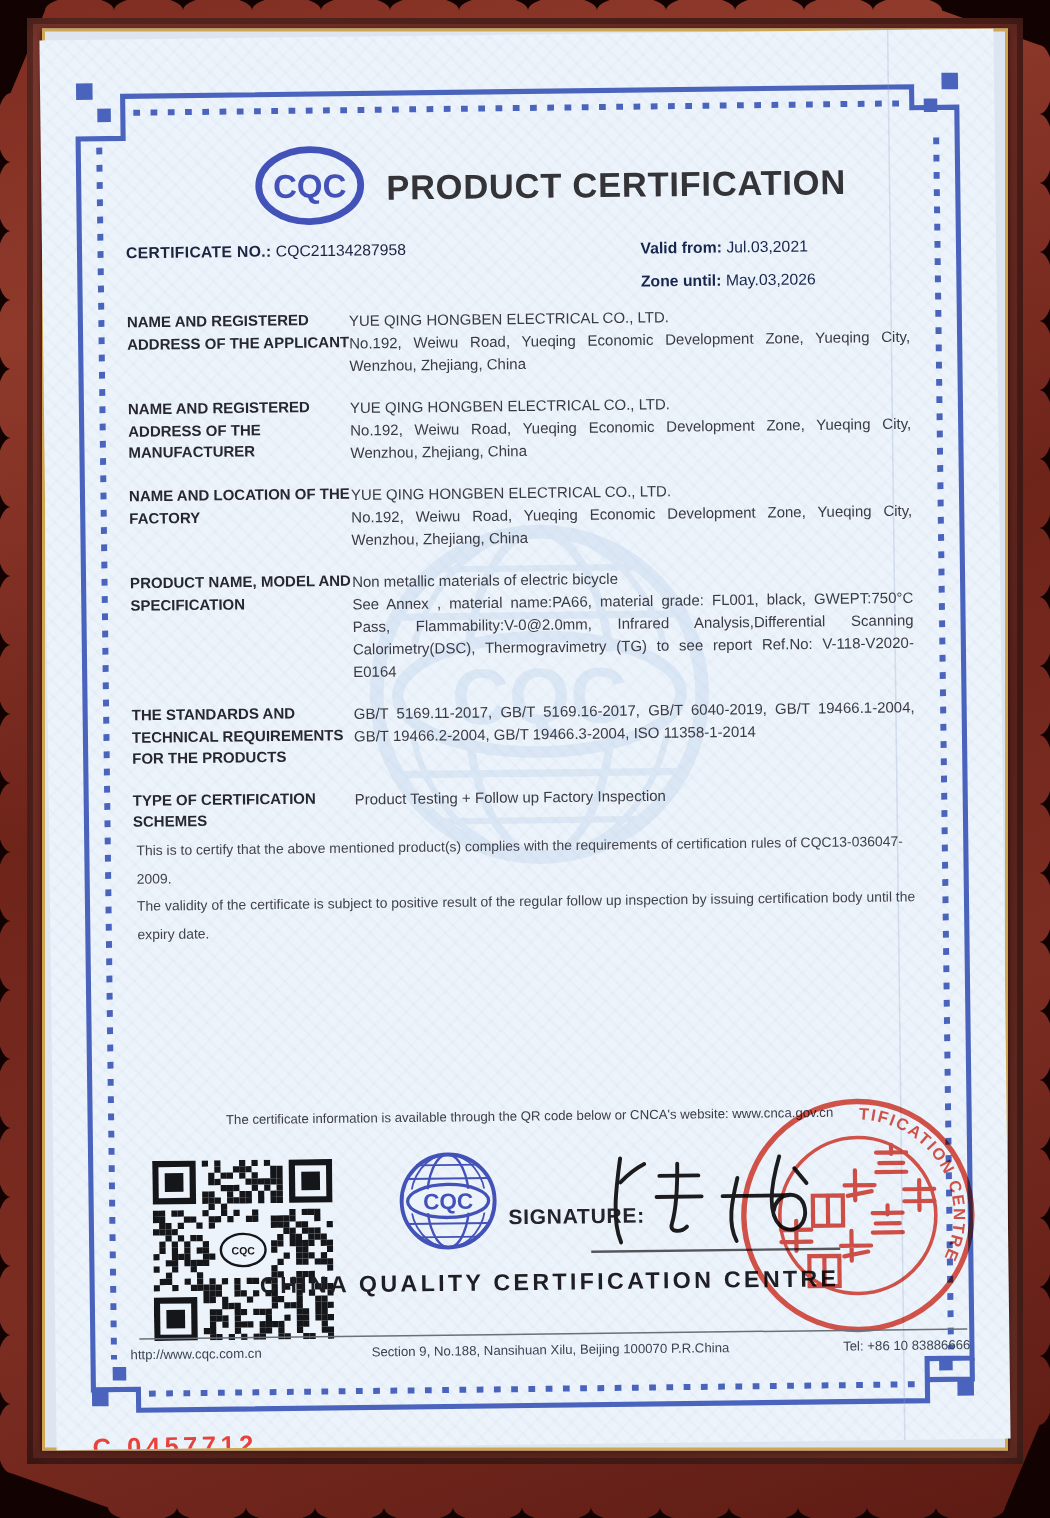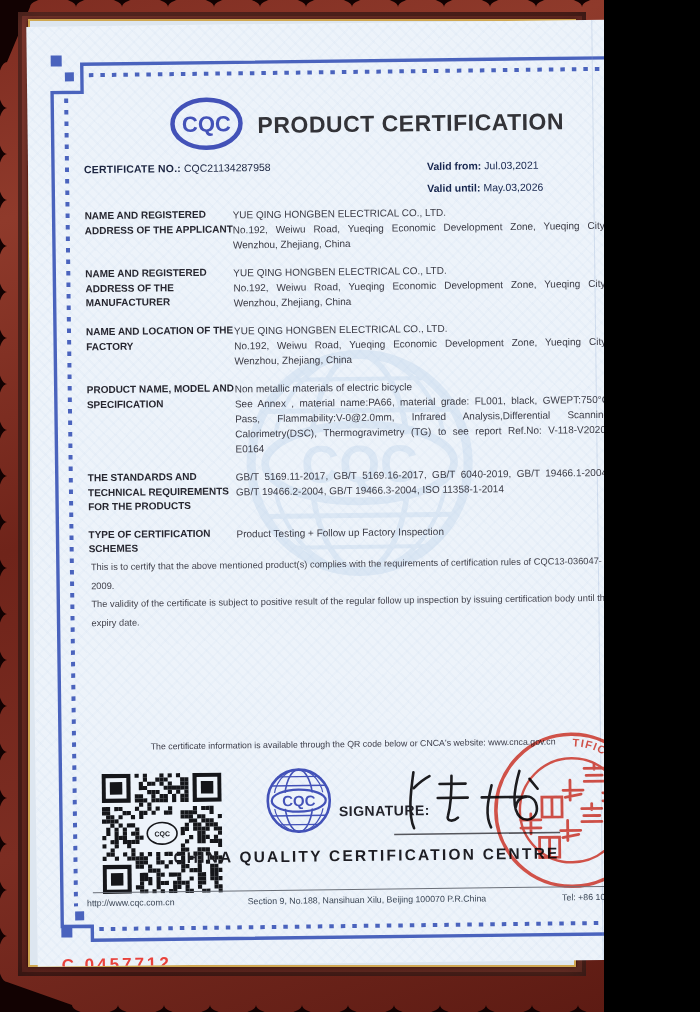--- a/index.html
+++ b/index.html
@@ -1,16 +1,16 @@
 <!DOCTYPE html>
 <html><head>
 <meta charset="utf-8">
 <style>
   html,body{margin:0;padding:0;background:#000;}
-  .stage{position:relative;width:604px;height:1012px;overflow:hidden;
+  .stage{position:relative;width:700px;height:1012px;overflow:hidden;
          background:linear-gradient(160deg,#7e2c21 0%,#8f3a2b 18%,#6f241a 45%,#7c2d22 70%,#5d1b13 100%);
          font-family:"Liberation Sans",sans-serif;}
   .wave-frame{position:absolute;left:0;top:0;z-index:1;pointer-events:none;}
   .frame-bevel{position:absolute;z-index:2;left:18px;top:12px;right:18px;bottom:36px;
          background:linear-gradient(135deg,#93392c 0%,#7a281e 35%,#641d14 70%,#722a1f 100%);
          box-shadow:inset 0 0 0 4px rgba(0,0,0,.28), inset 0 0 0 9px rgba(255,255,255,.05), inset 0 0 22px rgba(0,0,0,.55);}
   .frame-gold{position:absolute;z-index:3;left:28px;top:19px;right:28px;bottom:45px;
          border:2px solid #cfa751;background:#dde6f0;box-shadow:0 0 6px rgba(0,0,0,.6);}
   .paper{position:absolute;z-index:4;left:32px;top:23px;width:636px;height:940px;
          background:#edf3fa;overflow:hidden;transform:rotate(-0.7deg);transform-origin:50% 50%;}
@@ -101,21 +101,21 @@
     <div class="certno">
       <b>CERTIFICATE NO.:</b>
       <span>CQC21134287958</span>
     </div>
 
     <div class="validbox">
       <div>
         <b>Valid from:</b><span>Jul.03,2021</span>
       </div>
       <div>
-        <b>Valid until:</b><span>May.03,2026</span>
+        <b>Zone until:</b><span>May.03,2026</span>
       </div>
     </div>
 
     <div class="fields" id="fields">
         <div class="row">
           <div class="lbl">NAME AND REGISTERED ADDRESS OF THE APPLICANT</div>
           <div class="val">
             <div class="vline">YUE QING HONGBEN ELECTRICAL CO., LTD.</div>
             <div class="vline">No.192, Weiwu Road, Yueqing Economic Development Zone, Yueqing City, Wenzhou, Zhejiang, China</div>
           </div>

